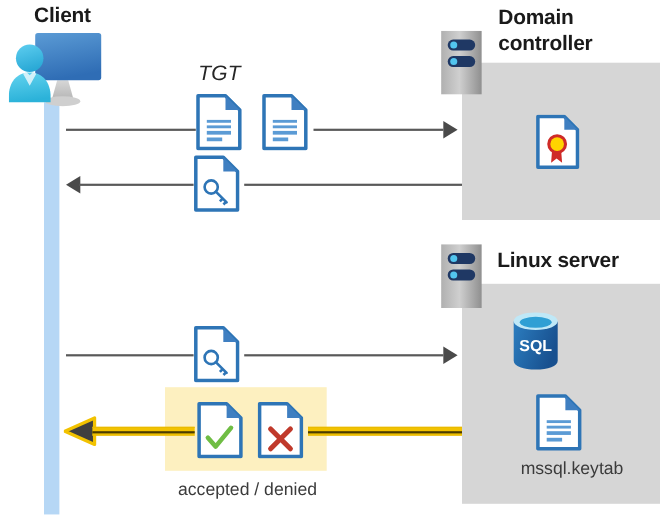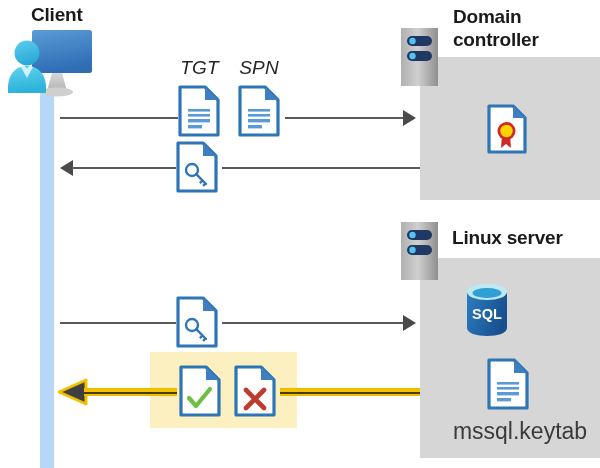--- a/index.html
+++ b/index.html
@@ -28,21 +28,21 @@
     letter-spacing: -0.2px;
     white-space: pre-line;
   }
   .doc-label {
     font-size: 19px;
     color: #262626;
     letter-spacing: 0.2px;
     font-style: italic;
   }
   .plain-label {
-    font-size: 23px;
+    font-size: 16px;
     color: #3b3b3b;
   }
 
   
   .gray-panel { background: #d6d6d6; }
   .yellow-panel { background: #fdf0c0; }
   .client-bar { background: #b6d7f5; }
 
   
   .line-gray {
@@ -203,21 +203,20 @@
     </svg>
   </div>
 
   <div class="abs plain-label" style="left:440px; top:418px; width:160px; text-align:center;">mssql.keytab</div>
 
   <div class="abs line-gray" style="left:60px; top:117px; width:118px;"></div>
   <div class="abs line-gray" style="left:285px; top:117px; width:118px;"></div>
   <div class="abs arrow-gray-right" style="left:403px; top:110px;"></div>
 
   <div class="abs doc-label" style="left:172px; top:57px; width:55px; text-align:center;">TGT</div>
-  <div class="abs doc-label" style="left:230px; top:57px; width:58px; text-align:center;">SPN</div>
 
   <div class="abs" style="left:178px; top:85px; width:42px; height:52px;">
     <svg width="42" height="52" viewBox="0 0 42 52">
       <path d="M2 2 h25 l13 13 v35 h-38 z" fill="#ffffff" stroke="#2e75b6" stroke-width="3.2" stroke-linejoin="round"></path>
       <path d="M27 2 l13 13 h-13 z" fill="#3f7fc1"></path>
       <g fill="#5b9bd5">
         <rect x="10" y="24" width="22" height="2.6"></rect>
         <rect x="10" y="29" width="22" height="2.6"></rect>
         <rect x="10" y="34" width="22" height="3.4"></rect>
         <rect x="10" y="40" width="14" height="3.4"></rect>
@@ -294,14 +293,15 @@
     <svg width="42" height="52" viewBox="0 0 42 52">
       <path d="M2 2 h25 l13 13 v35 h-38 z" fill="#ffffff" stroke="#2e75b6" stroke-width="3.2" stroke-linejoin="round"></path>
       <path d="M27 2 l13 13 h-13 z" fill="#3f7fc1"></path>
       <g stroke="#c0392b" stroke-width="4.6" stroke-linecap="round">
         <path d="M12 25 L30 43"></path>
         <path d="M30 25 L12 43"></path>
       </g>
     </svg>
   </div>
 
+  <div class="abs plain-label" style="left:135px; top:437px; width:180px; text-align:center;">accepted / denied</div>
 
 </div>
 
 </body></html>

